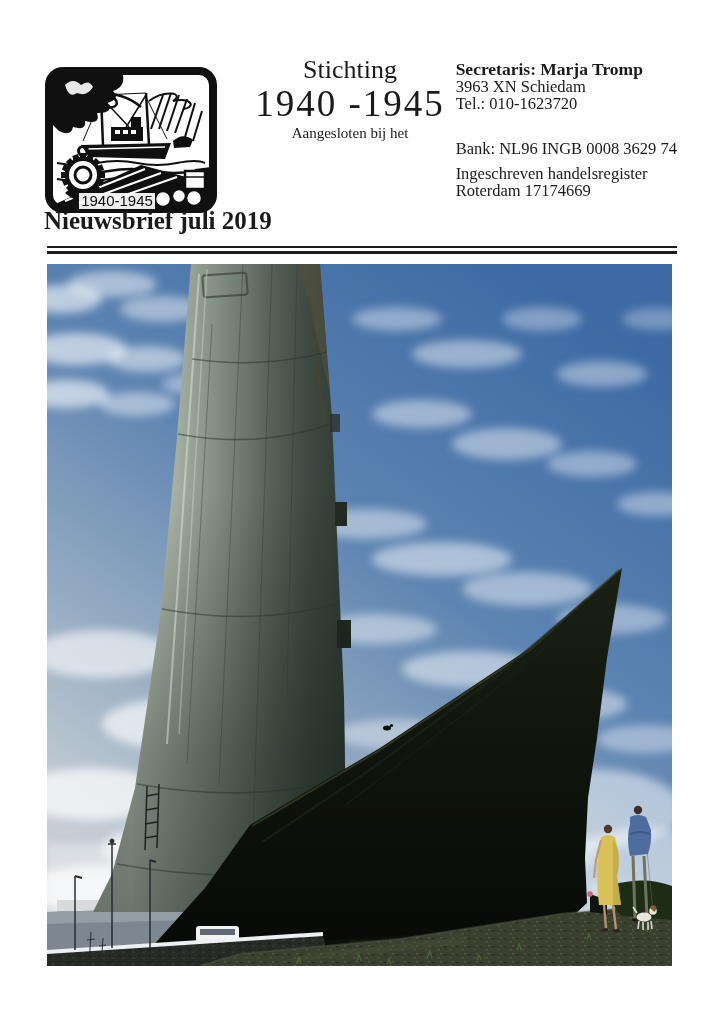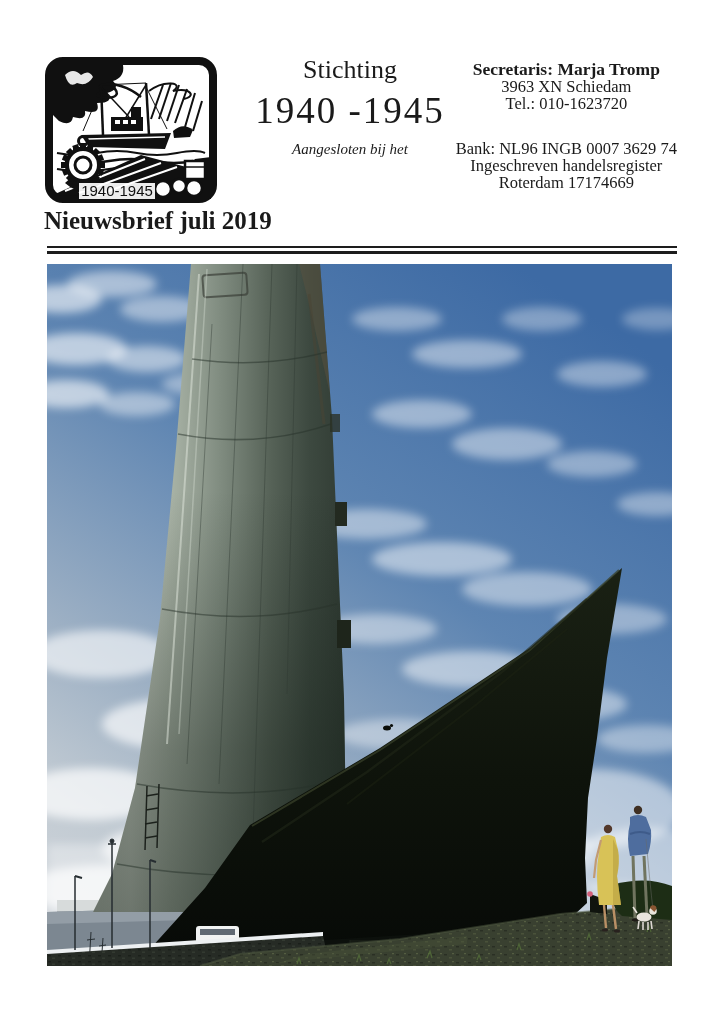--- a/index.html
+++ b/index.html
@@ -1,26 +1,26 @@
 <!DOCTYPE html>
 <html><head>
 <meta charset="utf-8">
 <style>
   html,body{margin:0;padding:0;background:#e9e9e9;}
   .page{position:relative;width:724px;height:1024px;background:#ffffff;margin:0 auto;
         font-family:"Liberation Serif", serif;color:#1a1a1a;overflow:hidden;}
-  .logo-box{position:absolute;left:45px;top:57px;width:208px;height:150px;}
+  .logo-box{position:absolute;left:45px;top:67px;width:208px;height:150px;}
   .org-block{position:absolute;left:205px;top:56px;width:290px;text-align:center;white-space:nowrap;}
   .org-line{font-size:26px;line-height:1.08;}
-  .org-years{font-size:37px;line-height:1.05;letter-spacing:2px;margin-top:8px;}
-  .affil{font-style:italic;font-size:15px;line-height:1.25;margin-top:9px;}
-  .contact-block{position:absolute;right:47px;top:60px;text-align:center;font-size:16.5px;line-height:17px;}
+  .org-years{font-size:37px;line-height:1.05;letter-spacing:2px;margin-top:1px;}
+  .affil{font-size:15px;line-height:1.25;}
+  .contact-block{position:absolute;right:47px;top:60px;text-align:left;font-size:16.5px;line-height:17px;}
   .contact-secretary{font-weight:bold;font-size:17.5px;line-height:18px;}
   .contact-bank{margin-top:28px;}
-  .contact-reg1{margin-top:0;}
+  .contact-reg1{margin-top:8px;}
   .issue-title{position:absolute;left:44px;top:207px;font-size:25px;font-weight:bold;}
   .double-rule{position:absolute;left:47px;top:246px;width:630px;height:3px;
                border-top:2px solid #1d1d1d;border-bottom:3px solid #1d1d1d;}
   .photo-frame{position:absolute;left:47px;top:264px;width:625px;height:702px;}
   .photo-frame svg{display:block;}
 </style>
 </head>
 <body>
 
 <div class="page">
@@ -112,21 +112,21 @@
     <div class="org-years">1940 -1945</div>
     <div class="affil">
       <div>Aangesloten bij het</div>
     </div>
   </div>
 
   <div class="contact-block">
     <div class="contact-secretary">Secretaris: Marja Tromp</div>
     <div>3963 XN Schiedam</div>
     <div>Tel.: 010-1623720</div>
-    <div class="contact-bank">Bank: NL96 INGB 0007 3629 74</div>
+    <div class="contact-bank">Bank: NL96 INGB 0008 3629 74</div>
     <div class="contact-reg1">Ingeschreven handelsregister</div>
     <div>Roterdam 17174669</div>
   </div>
 
   <div class="issue-title">Nieuwsbrief juli 2019</div>
   <div class="double-rule"></div>
 
   <figure class="photo-frame" style="margin:0">
     <svg viewBox="0 0 625 702" width="625" height="702">
       <defs>

